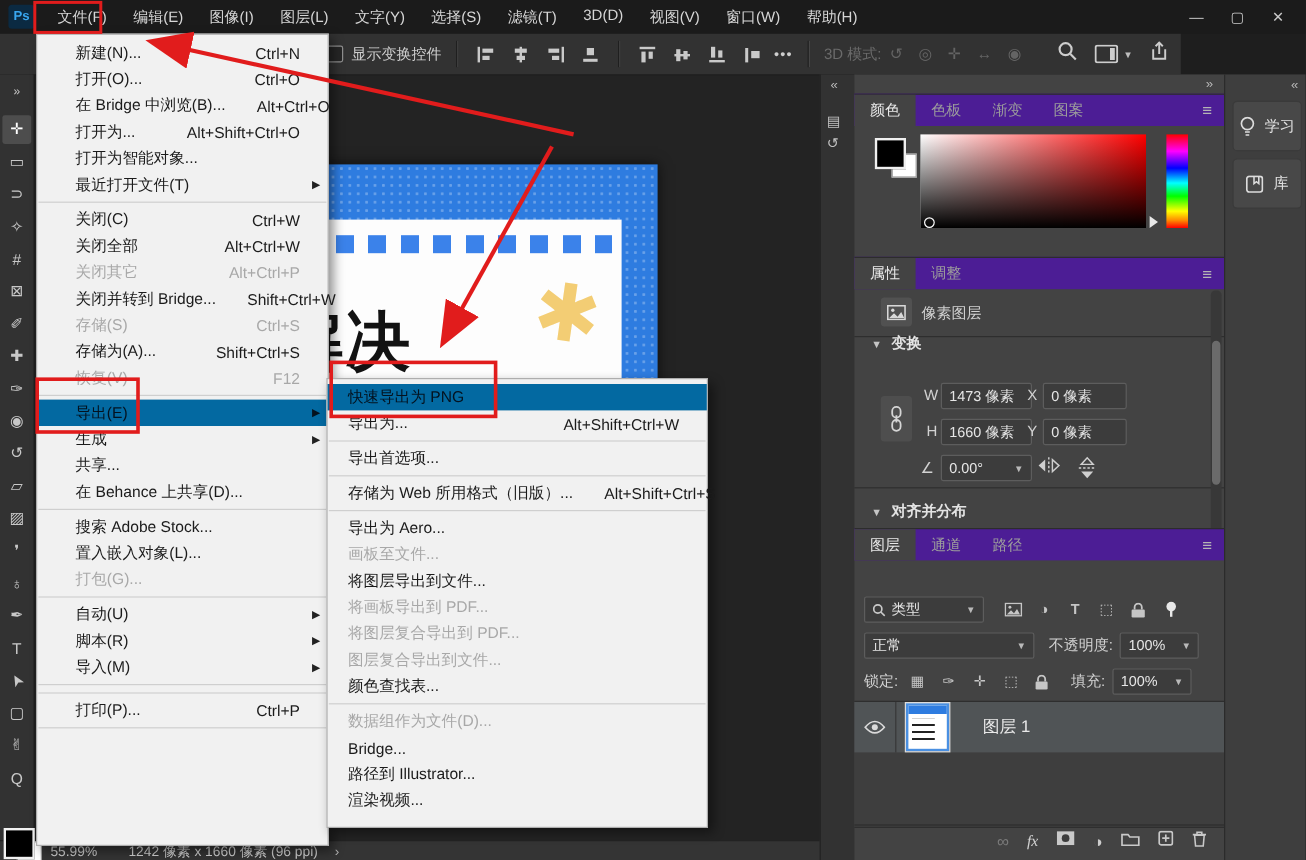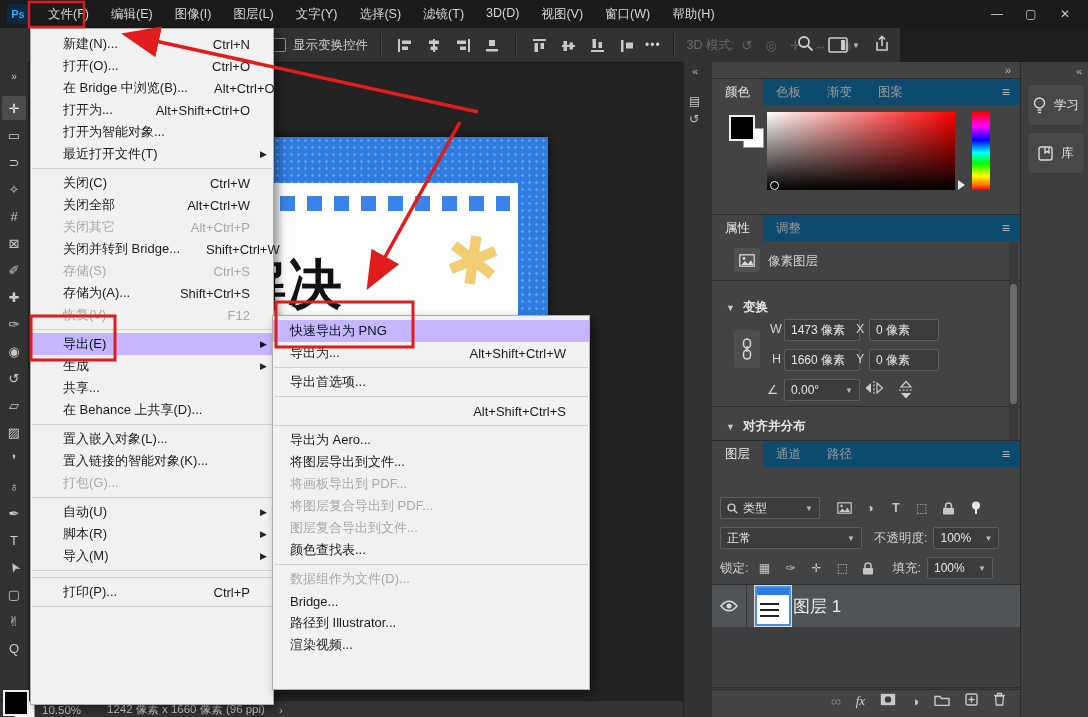--- a/index.html
+++ b/index.html
@@ -10,21 +10,21 @@
   
   #titlebar{left:0;top:0;width:1088px;height:28px;background:#1b1b1b;display:flex;align-items:center;z-index:30}
   #ps-logo{width:22px;height:20px;margin-left:7px;background:#0b2a42;color:#39a7f0;border-radius:3px;
            font-size:11px;font-weight:bold;display:flex;align-items:center;justify-content:center}
   #menubar{display:flex;margin-left:8px}
   .mb-item{font-size:12.5px;color:#d6d6d6;padding:5px 11px;white-space:nowrap}
   #win-controls{margin-left:auto;display:flex;margin-right:6px}
   .wc{width:34px;height:24px;display:flex;align-items:center;justify-content:center;color:#c9c9c9;font-size:12px}
 
   
-  #optionsbar{left:0;top:28px;width:900px;height:34px;background:#323232;border-bottom:1px solid #191919;z-index:5}
+  #optionsbar{left:0;top:28px;width:984px;height:34px;background:#323232;border-bottom:1px solid #191919;z-index:5}
   #optionsbar .row{position:absolute;left:272px;top:0;height:34px;display:flex;align-items:center;gap:7px}
   .opt-sep{width:1px;height:22px;background:#1f1f1f;border-right:1px solid #454545;margin:0 5px}
   .chk{width:12px;height:12px;border:1px solid #8f8f8f;background:#262626;border-radius:2px}
   .opt-label{font-size:12.5px;color:#cfcfcf;white-space:nowrap}
   .aicon{width:22px;height:20px;display:flex;align-items:center;justify-content:center}
   .dots{color:#cfcfcf;font-size:12px;letter-spacing:1px}
   .gray{color:#6a6a6a!important}
   .mode-icons{display:flex;gap:13px;font-size:13px;color:#646464}
   #opt-right{position:absolute;right:10px;top:0;height:34px;display:flex;align-items:center;gap:14px}
 
@@ -60,30 +60,30 @@
   .menu{position:absolute;background:#f1f1f1;border:1px solid #adadad;box-shadow:4px 4px 9px rgba(0,0,0,.45);
         display:flex;flex-direction:column;padding:4px 0;font-size:13px;color:#1b1b1b}
   #file-menu{left:30px;top:28px;width:242px;height:667px;z-index:40}
   #export-menu{left:272px;top:315px;width:316px;height:365px;z-index:45}
   .mi{display:flex;align-items:center;height:22px;flex:0 0 auto;padding:0 6px 0 32px}
   #export-menu .mi{padding-left:17px}
   .mi .lbl{white-space:nowrap}
   .mi .sc{margin-left:auto;padding-left:26px;white-space:nowrap}
   .mi .arr{width:13px;margin-left:4px;font-size:9px;text-align:right;color:#222}
   .mi.dis{color:#a8a8a8}.mi.dis .sc{color:#a8a8a8}
-  .mi.hl{background:#c4b5fd;color:#04121f}.mi.hl .arr{color:#04121f}
+  .mi.hl{background:#0369a1;color:#04121f}.mi.hl .arr{color:#04121f}
   .msep{height:1px;background:#cfcfcf;margin:3px 1px;flex:0 0 auto}
 
   
   #collapse-strip{left:683px;top:62px;width:29px;height:655px;background:#323232;border-left:1px solid #222;
         border-right:1px solid #222;z-index:6}
   #dock{left:712px;top:62px;width:308px;height:655px;background:#434343;z-index:6}
   #right-strip{left:1020px;top:62px;width:68px;height:655px;background:#3e3e3e;border-left:1px solid #2b2b2b;z-index:6}
   .chev{color:#b9b9b9;font-size:11px;letter-spacing:-1px}
-  .tabbar{position:absolute;left:0;right:0;height:26px;background:#0c4a6e;display:flex;align-items:stretch;border-top:1px solid #2c2c2c}
+  .tabbar{position:absolute;left:0;right:0;height:26px;background:#4c1d95;display:flex;align-items:stretch;border-top:1px solid #2c2c2c}
   .tab{padding:0 13px;font-size:12.5px;color:#9c9c9c;display:flex;align-items:center}
   .tab.active{background:#434343;color:#e8e8e8}
   .panel-menu{margin-left:auto;color:#b5b5b5;font-size:14px;padding:0 10px;display:flex;align-items:center}
 
   
   #swatch-fg{position:absolute;left:17px;top:53px;width:22px;height:22px;background:#000;border:2px solid #f0f0f0;z-index:2}
   #swatch-bg{position:absolute;left:31px;top:66px;width:19px;height:18px;background:#fff;border:1px solid #999;z-index:1}
   #grad-field{position:absolute;left:55px;top:50px;width:188px;height:78px;
       background:linear-gradient(to bottom,rgba(0,0,0,0) 0%,#000 100%),linear-gradient(to right,#fff 0%,#f00 100%)}
   #grad-pick{position:absolute;left:58px;top:119px;width:7px;height:7px;border:1.5px solid #fff;border-radius:50%}
@@ -104,21 +104,21 @@
 
   
   .lp-row{position:absolute;left:8px;right:8px;height:24px;display:flex;align-items:center;gap:6px}
   .l-ico{width:20px;height:18px;display:flex;align-items:center;justify-content:center;color:#c6c6c6;font-size:12px}
   #layer-list{position:absolute;left:0;right:0;background:#3e3e3e;border-top:1px solid #2e2e2e;border-bottom:1px solid #2e2e2e}
   #layer-row{position:absolute;left:0;right:0;top:0;height:42px;background:#505456;display:flex;align-items:center}
   #eye-col{width:34px;display:flex;justify-content:center;border-right:1px solid #373737;height:100%;align-items:center}
   #layer-thumb{width:32px;height:36px;background:#fff;border:2px solid #4a90e2;outline:1px solid #dcdcdc;margin-left:8px;
       background-image:linear-gradient(#2e7ce0 0 7px,transparent 7px),repeating-linear-gradient(#fff 0 4px,#222 4px 6px);
       background-size:100% 100%,60% 55%;background-position:0 0,20% 65%;background-repeat:no-repeat}
-  #layer-name{font-size:17px;color:#e9e9e9;margin-left:2px}
+  #layer-name{font-size:14px;color:#e9e9e9;margin-left:28px}
   #layers-bottom{position:absolute;left:0;right:0;bottom:3px;height:26px;display:flex;align-items:center;
       justify-content:flex-end;gap:15px;padding-right:14px;border-top:1px solid #2e2e2e}
 
   
   .rs-btn{position:absolute;left:6px;width:56px;height:40px;background:#484848;border:1px solid #3a3a3a;
       border-radius:4px;display:flex;align-items:center;justify-content:center;gap:8px;font-size:12.5px;color:#e2e2e2}
 
   
   #annotations{position:absolute;left:0;top:0;width:1088px;height:717px;z-index:90;pointer-events:none}
 </style>
@@ -314,21 +314,21 @@
   <div id="doc">
     <div id="doc-card">
       <div id="doc-squares"></div>
       <div id="doc-text">如何解决</div>
       <div id="doc-star">✱</div>
     </div>
   </div>
 </div>
 
 <div class="abs" id="statusbar">
-  <span id="status-zoom">10.50%</span>
+  <span id="status-zoom">55.99%</span>
   <span id="status-dim">1242 像素 x 1660 像素 (96 ppi)</span>
   <span id="status-chevron">›</span>
 </div>
 
 <div class="menu" id="file-menu">
     <div class="mi">
       <span class="lbl">新建(N)...</span>
       <span class="sc">Ctrl+N</span>
       <span class="arr"></span>
     </div>
@@ -409,26 +409,26 @@
       <span class="sc"></span>
       <span class="arr"></span>
     </div>
     <div class="mi">
       <span class="lbl">在 Behance 上共享(D)...</span>
       <span class="sc"></span>
       <span class="arr"></span>
     </div>
     <div class="msep"></div>
     <div class="mi">
+      <span class="lbl">搜索 Adobe Stock...</span>
+      <span class="sc"></span>
+      <span class="arr"></span>
+    </div>
+    <div class="mi">
       <span class="lbl">置入嵌入对象(L)...</span>
-      <span class="sc"></span>
-      <span class="arr"></span>
-    </div>
-    <div class="mi">
-      <span class="lbl">置入链接的智能对象(K)...</span>
       <span class="sc"></span>
       <span class="arr"></span>
     </div>
     <div class="mi dis">
       <span class="lbl">打包(G)...</span>
       <span class="sc"></span>
       <span class="arr"></span>
     </div>
     <div class="msep"></div>
     <div class="mi">
@@ -467,26 +467,32 @@
       <span class="arr"></span>
     </div>
     <div class="msep"></div>
     <div class="mi">
       <span class="lbl">导出首选项...</span>
       <span class="sc"></span>
       <span class="arr"></span>
     </div>
     <div class="msep"></div>
     <div class="mi">
+      <span class="lbl">存储为 Web 所用格式（旧版）...</span>
       <span class="sc">Alt+Shift+Ctrl+S</span>
       <span class="arr"></span>
     </div>
     <div class="msep"></div>
     <div class="mi">
       <span class="lbl">导出为 Aero...</span>
+      <span class="sc"></span>
+      <span class="arr"></span>
+    </div>
+    <div class="mi dis">
+      <span class="lbl">画板至文件...</span>
       <span class="sc"></span>
       <span class="arr"></span>
     </div>
     <div class="mi">
       <span class="lbl">将图层导出到文件...</span>
       <span class="sc"></span>
       <span class="arr"></span>
     </div>
     <div class="mi dis">
       <span class="lbl">将画板导出到 PDF...</span>
@@ -565,21 +571,21 @@
     <div style="position:absolute;left:22px;top:186px;width:26px;height:24px;background:#515151;border-radius:3px;display:flex;align-items:center;justify-content:center">
       <svg width="16" height="13">
           <rect x="0.8" y="0.8" width="14.4" height="11.4" fill="none" stroke="#d8d8d8" stroke-width="1.3"></rect>
           <circle cx="5" cy="4.5" r="1.4" fill="#d8d8d8"></circle>
           <path d="M2 11 6 7l3 3 3-4 2.5 5z" fill="#d8d8d8"></path>
         </svg>
     </div>
     <div class="prop-label" style="position:absolute;left:56px;top:191px">像素图层</div>
     <div style="position:absolute;left:0;right:0;top:218px;height:1px;background:#2e2e2e"></div>
 
-    <div class="sec-head" style="left:14px;top:237px"><span class="tri">▼</span><span>变换</span></div>
+    <div class="sec-head" style="left:14px;top:216px"><span class="tri">▼</span><span>变换</span></div>
 
     <div style="position:absolute;left:22px;top:268px;width:26px;height:38px;background:#4e4e4e;border-radius:3px;display:flex;align-items:center;justify-content:center">
       <svg width="10" height="22">
           <rect x="1.5" y="1" width="7" height="9" rx="3.5" fill="none" stroke="#d5d5d5" stroke-width="1.5"></rect>
           <rect x="1.5" y="12" width="7" height="9" rx="3.5" fill="none" stroke="#d5d5d5" stroke-width="1.5"></rect>
           <line x1="5" y1="8" x2="5" y2="14" stroke="#d5d5d5" stroke-width="1.5"></line>
         </svg>
     </div>
     <div class="prop-label" style="position:absolute;left:58px;top:260px">W</div>
     <div class="fld" style="left:72px;top:257px;width:62px">

